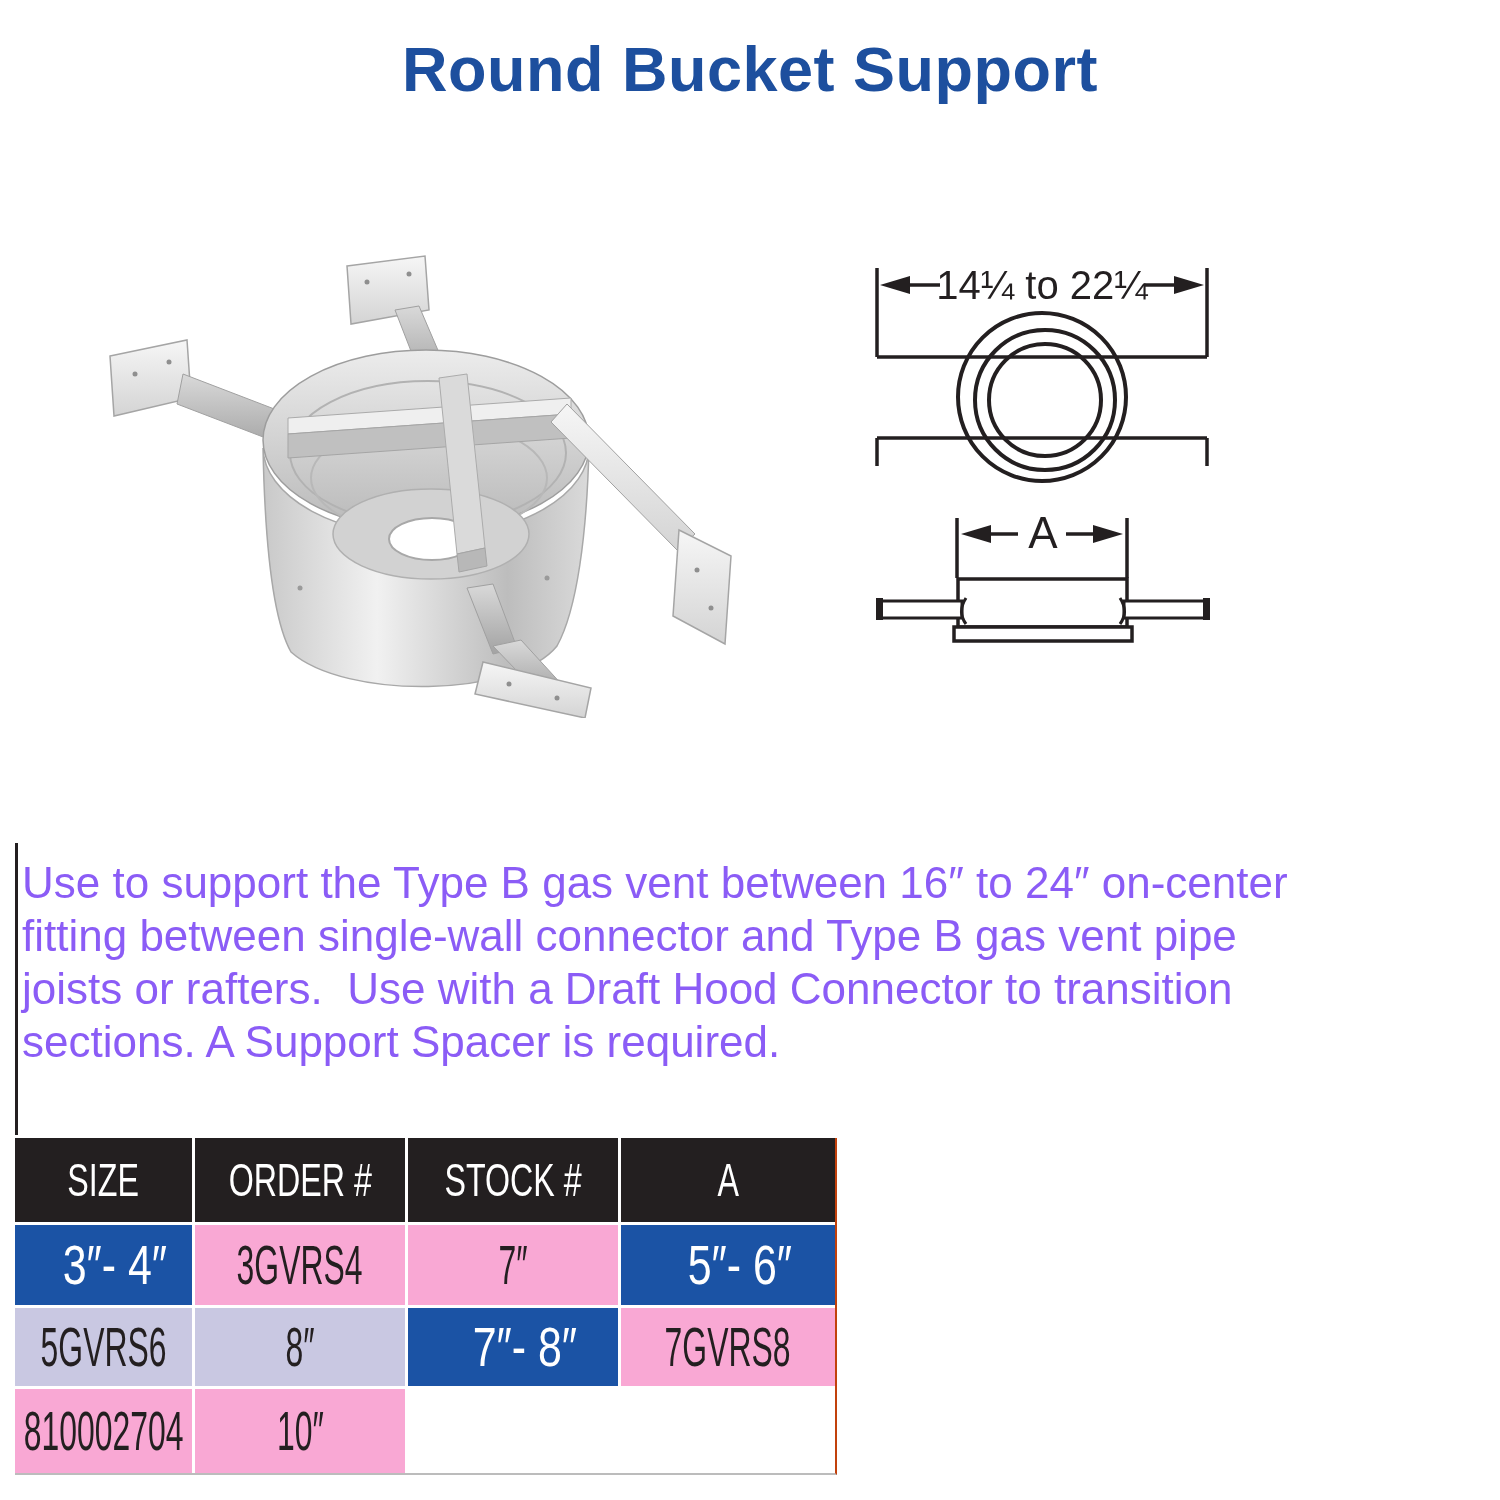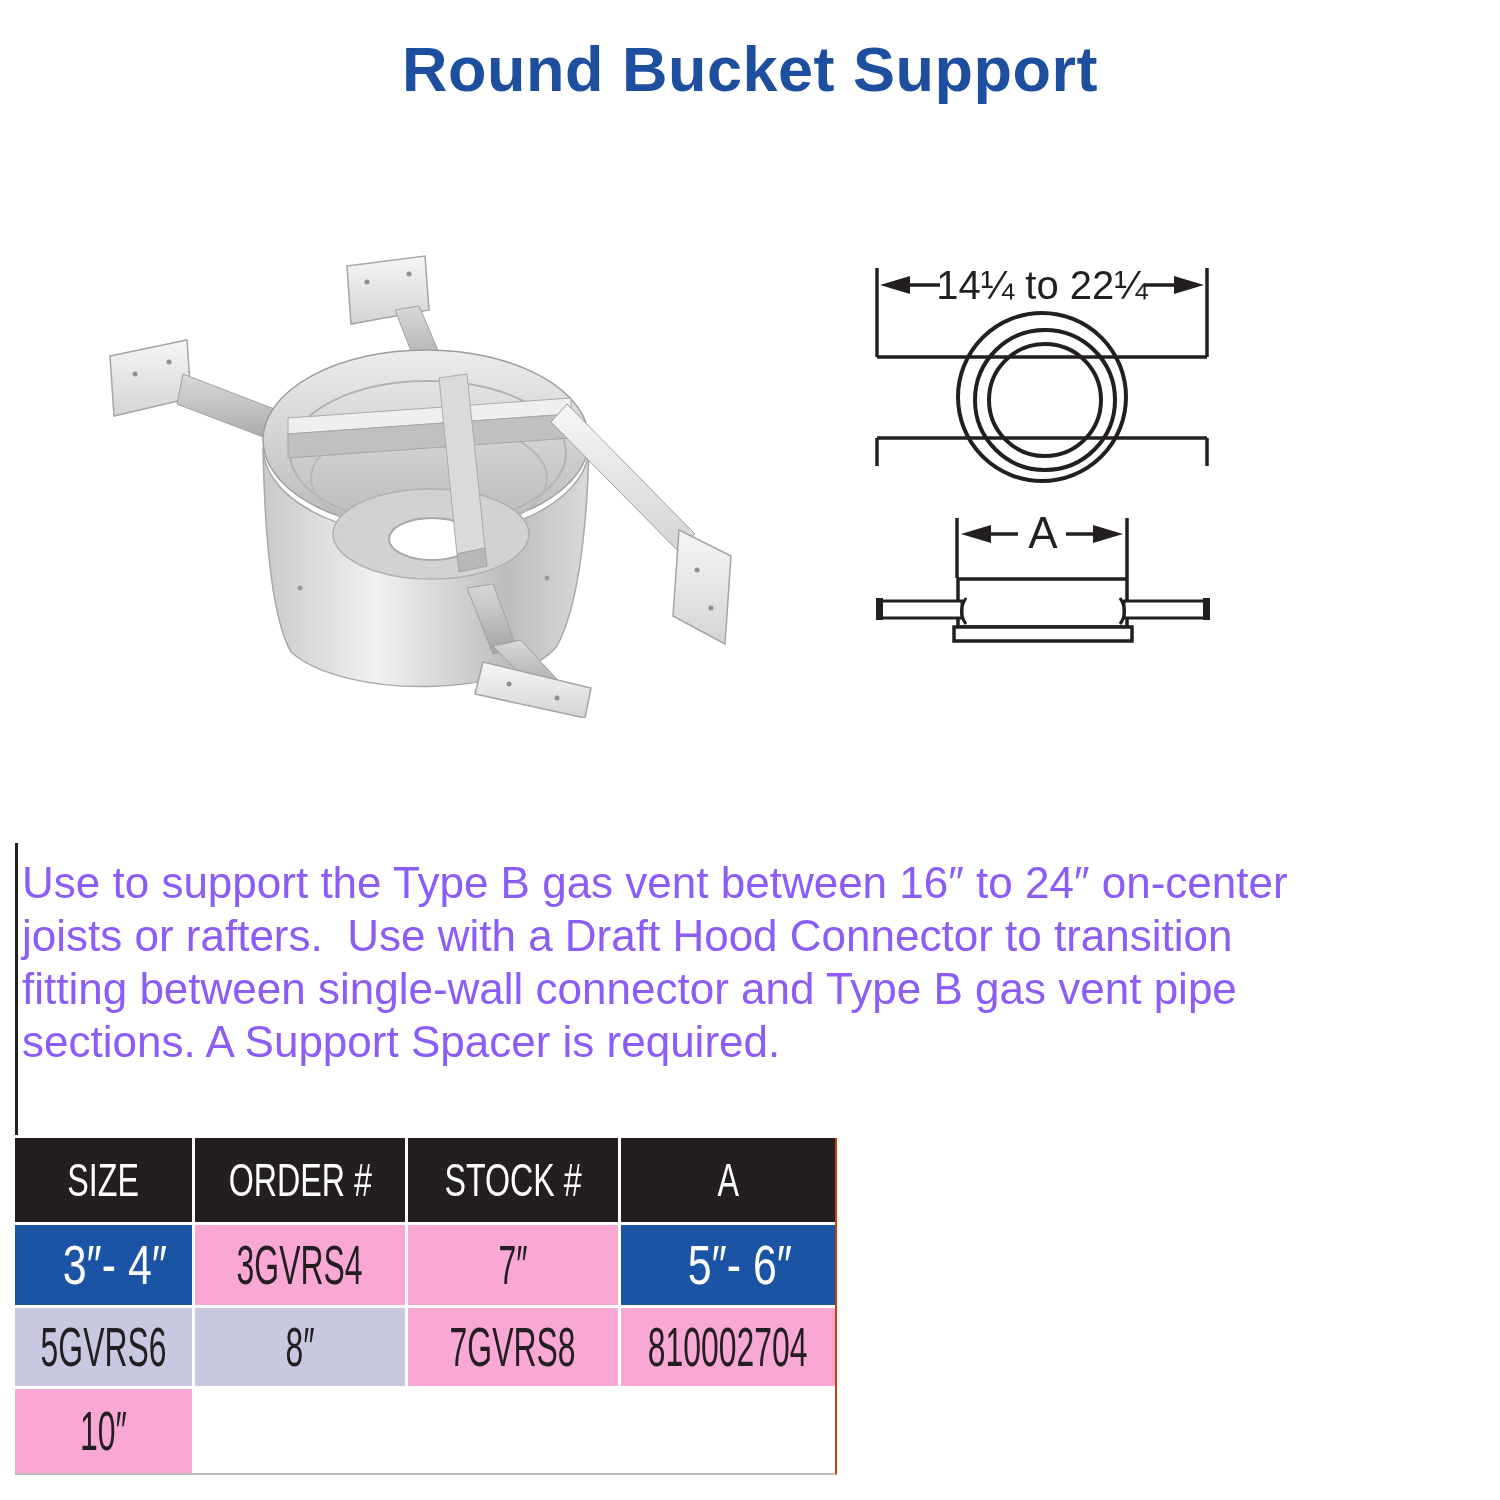--- a/index.html
+++ b/index.html
@@ -178,22 +178,22 @@
       <path d="M126,368 q-9,14 0,26" stroke-width="3"></path>
       <path d="M280,368 q9,14 0,26" stroke-width="3"></path>
       <rect x="114" y="397" width="178" height="14" fill="#ffffff"></rect>
       <text x="203" y="318" font-size="44" text-anchor="middle" stroke="none" fill="#231f20">A</text>
     </g>
   </svg>
 
   <div class="desc-rule"></div>
   <div class="desc">
     <div class="desc-line">Use to support the Type B gas vent between 16″ to 24″ on-center</div>
+    <div class="desc-line">fitting between single-wall connector and Type B gas vent pipe</div>
     <div class="desc-line">joists or rafters.  Use with a Draft Hood Connector to transition</div>
-    <div class="desc-line">fitting between single-wall connector and Type B gas vent pipe</div>
     <div class="desc-line">sections. A Support Spacer is required.</div>
   </div>
 
   <div class="table-wrap">
     <div class="cell th">
       <span class="ct h">SIZE</span>
       </div>
     <div class="cell th">
       <span class="ct h">ORDER #</span>
       </div>
@@ -217,20 +217,23 @@
     <div class="cell c-size">
       <span class="ct s">5″- 6″</span>
       </div>
     <div class="cell bg-lav">
       <span class="ct d">5GVRS6</span>
       </div>
     <div class="cell bg-lav">
       <span class="ct d">8″</span>
       </div>
 
+    <div class="cell c-size">
+      <span class="ct s">7″- 8″</span>
+      </div>
     <div class="cell bg-white">
       <span class="ct d">7GVRS8</span>
       </div>
     <div class="cell bg-white">
       <span class="ct d">810002704</span>
       </div>
     <div class="cell bg-white">
       <span class="ct d">10″</span>
       </div>
   </div>

